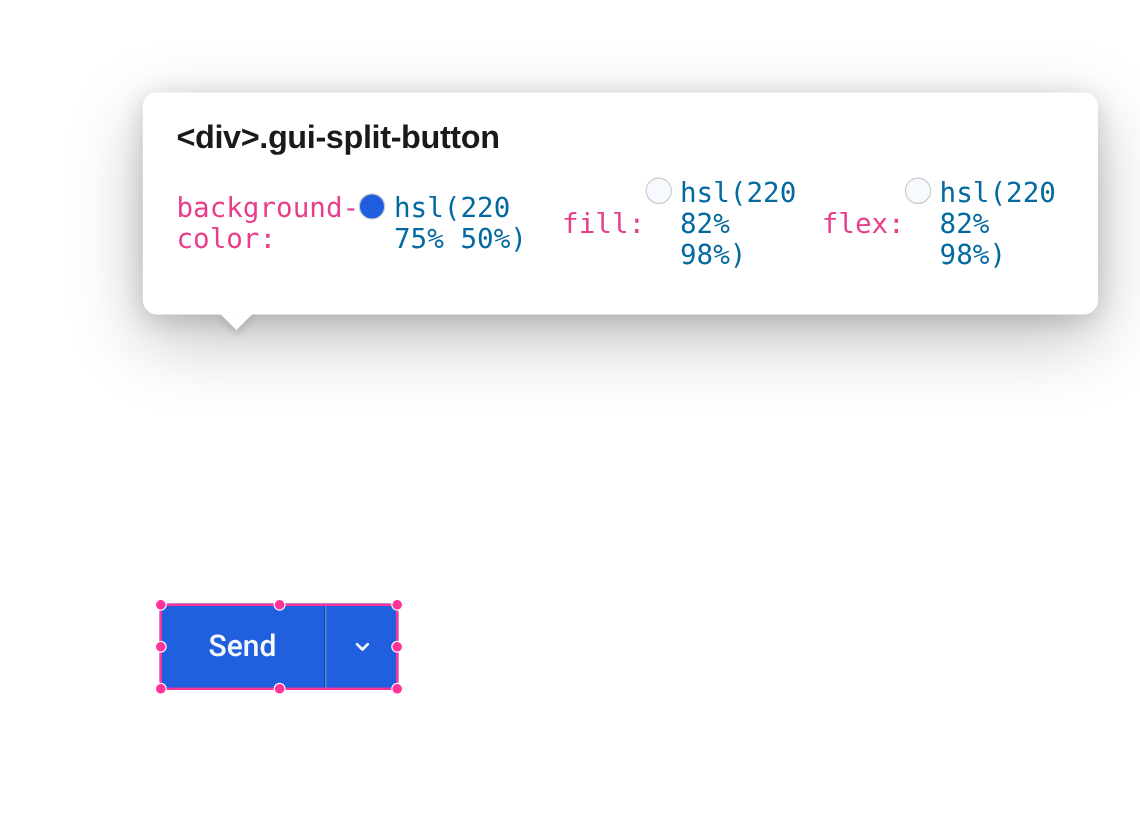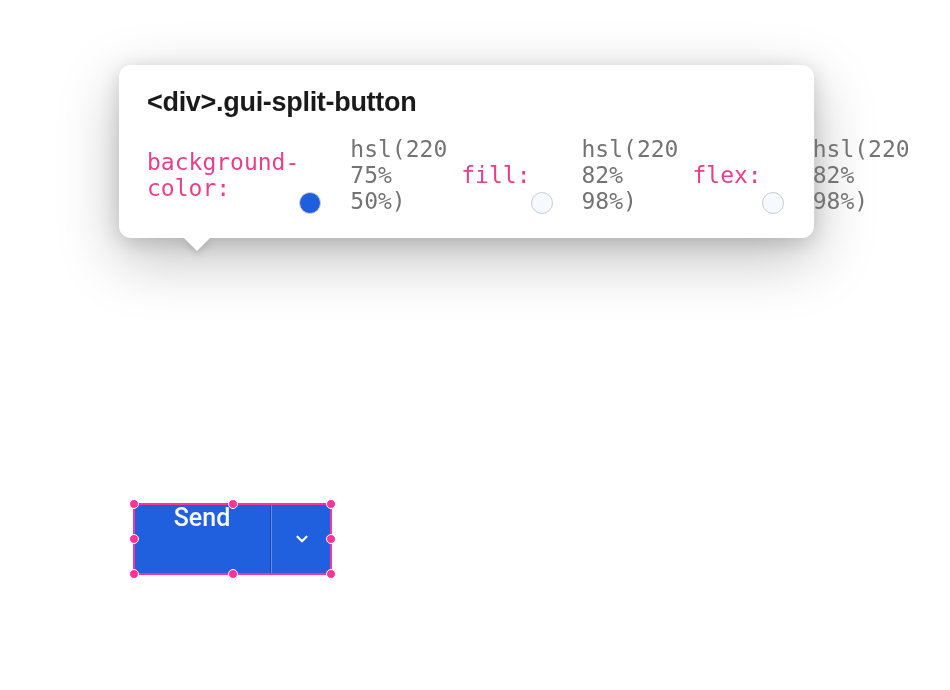--- a/index.html
+++ b/index.html
@@ -11,27 +11,27 @@
     body {
       width: 950px;
       height: 690px;
       font-family: -apple-system, BlinkMacSystemFont, "Segoe UI", Roboto, sans-serif;
       background: #fff;
       position: relative;
     }
 
     .tooltip {
       position: absolute;
-      top: 65px;
+      top: 77px;
       left: 119px;
-      width: 695px;
+      width: 796px;
       background: #fff;
       border-radius: 12px;
       box-shadow: 0 20px 60px rgba(0,0,0,0.25), 0 4px 20px rgba(0,0,0,0.15);
-      padding: 22px 28px 24px 28px;
+      padding: 22px 28px 36px 28px;
     }
 
     .tooltip-header {
       margin-bottom: 18px;
     }
 
     .element-selector {
       font-size: 27px;
       font-weight: 700;
       color: #1a1a1a;
@@ -65,23 +65,23 @@
     }
 
     .prop-key {
       color: #e83e8c;
     }
 
     .prop-key .colon { color: #e83e8c; }
 
     .prop-value {
       display: flex;
-      align-items: flex-end;
-      gap: 29px;
-      color: #737373;
+      align-items: flex-start;
+      gap: 7px;
+      color: #0369a1;
     }
 
     .swatch {
       width: 22px;
       height: 22px;
       border-radius: 50%;
       border: 1px solid #ccc;
       flex-shrink: 0;
     }
 
@@ -141,20 +141,21 @@
 
     .btn-main {
       flex: 1;
       background: transparent;
       border: none;
       color: inherit;
       font-size: 25px;
       font-weight: 500;
       cursor: pointer;
       display: flex;
+      align-items: center;
       justify-content: center;
       font-family: inherit;
     }
 
     .btn-divider {
       width: 1px;
       background: rgba(255,255,255,0.3);
       box-shadow: -1px 0 0 rgba(0,0,0,0.25);
     }
 

